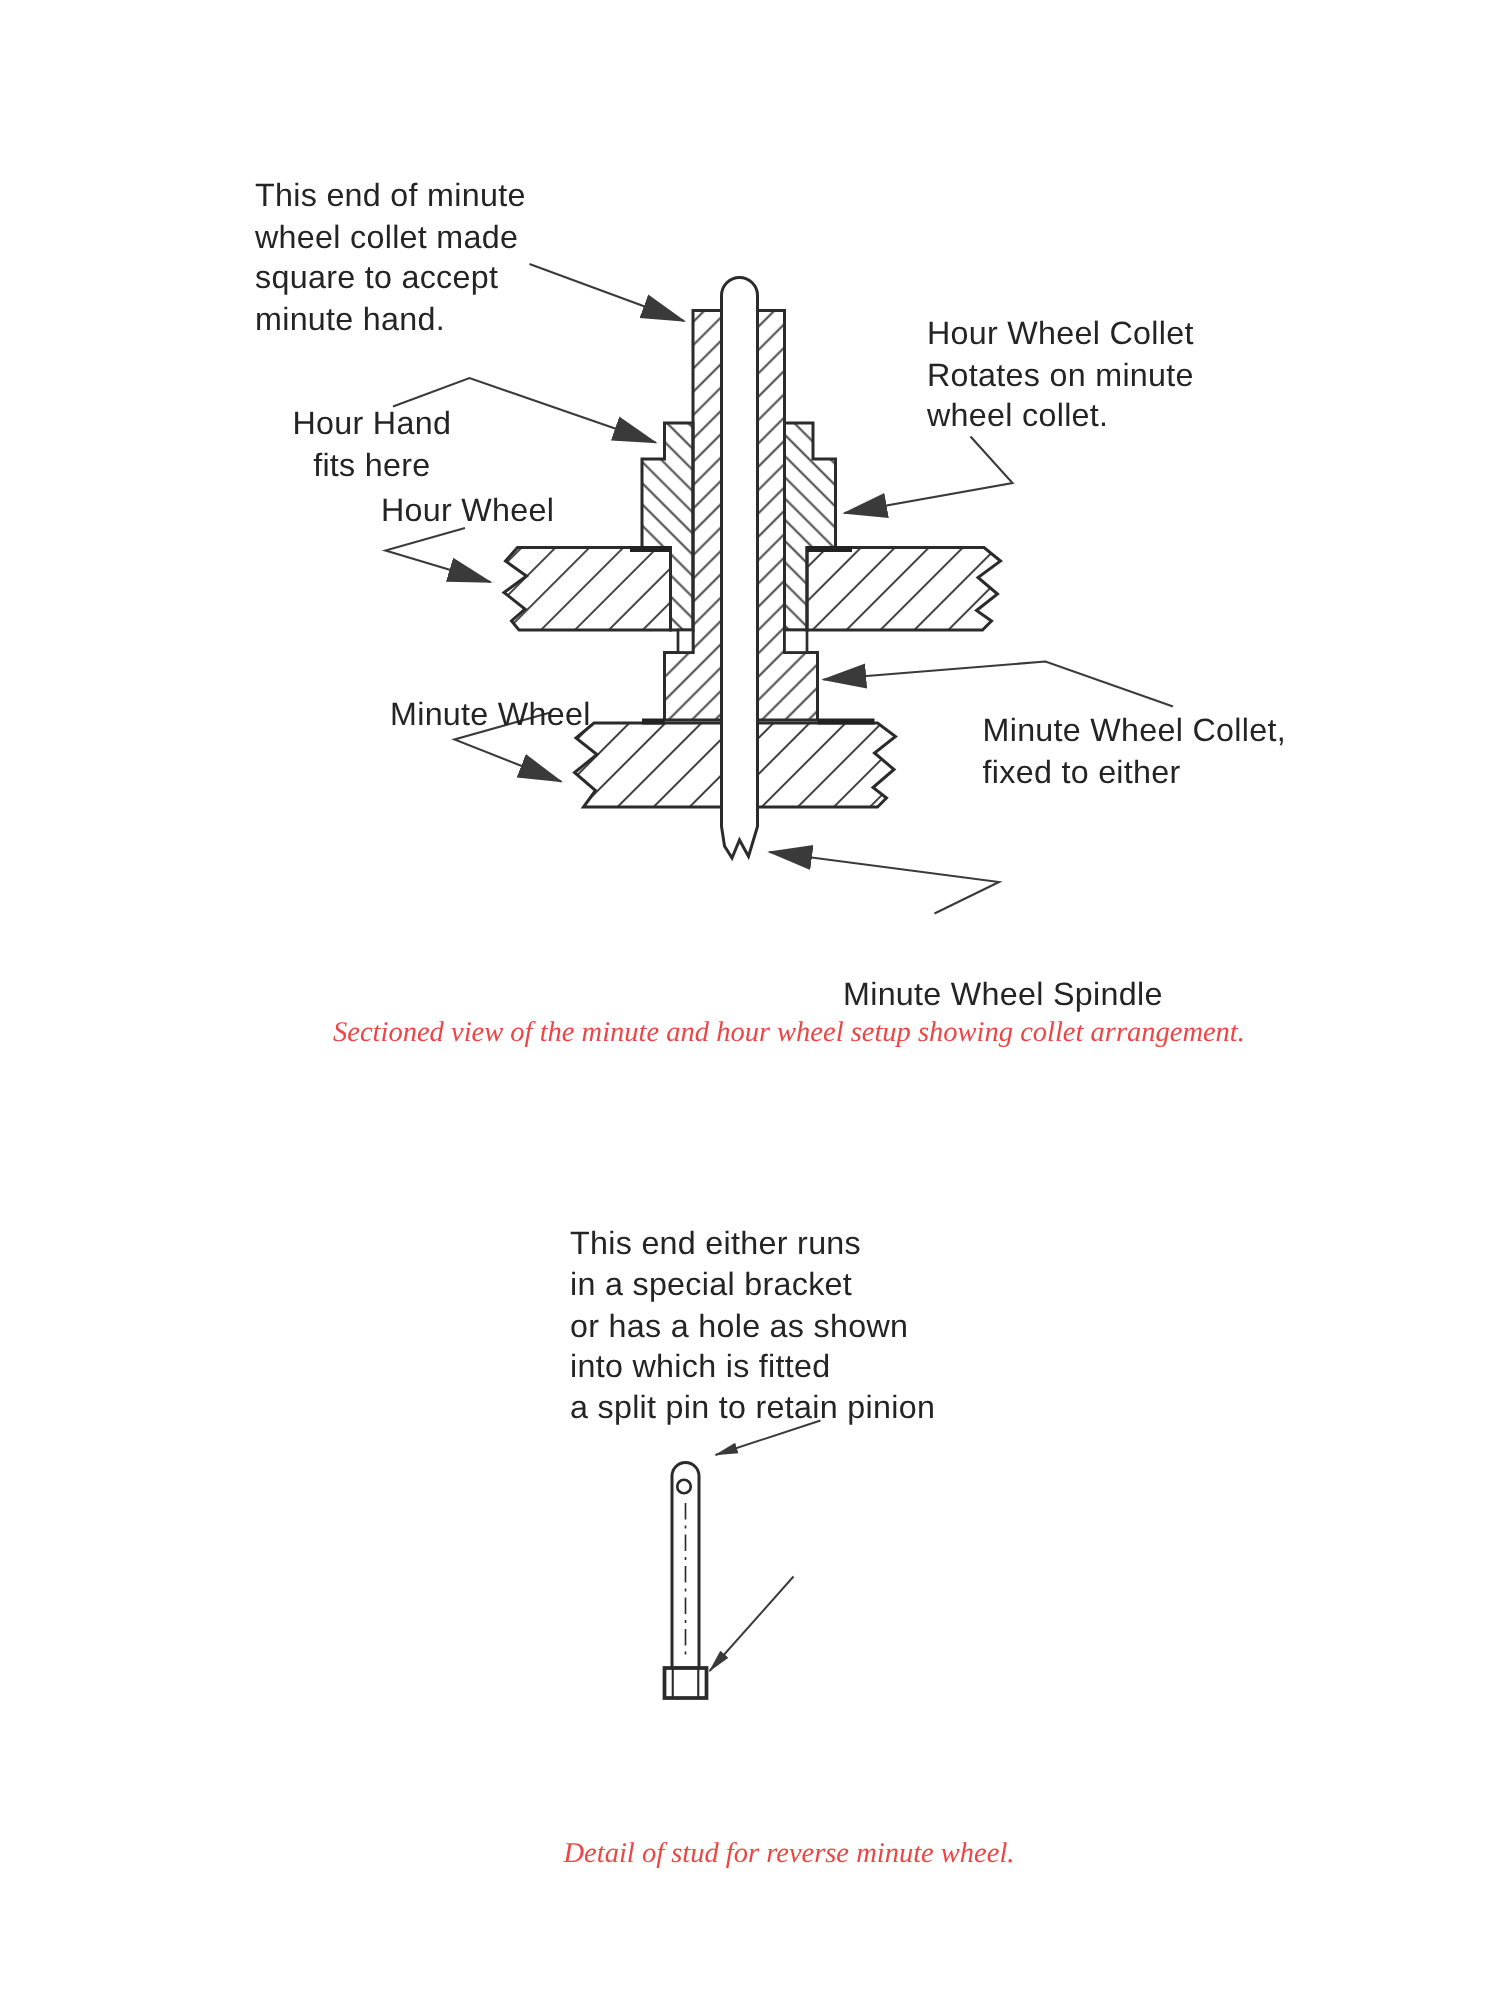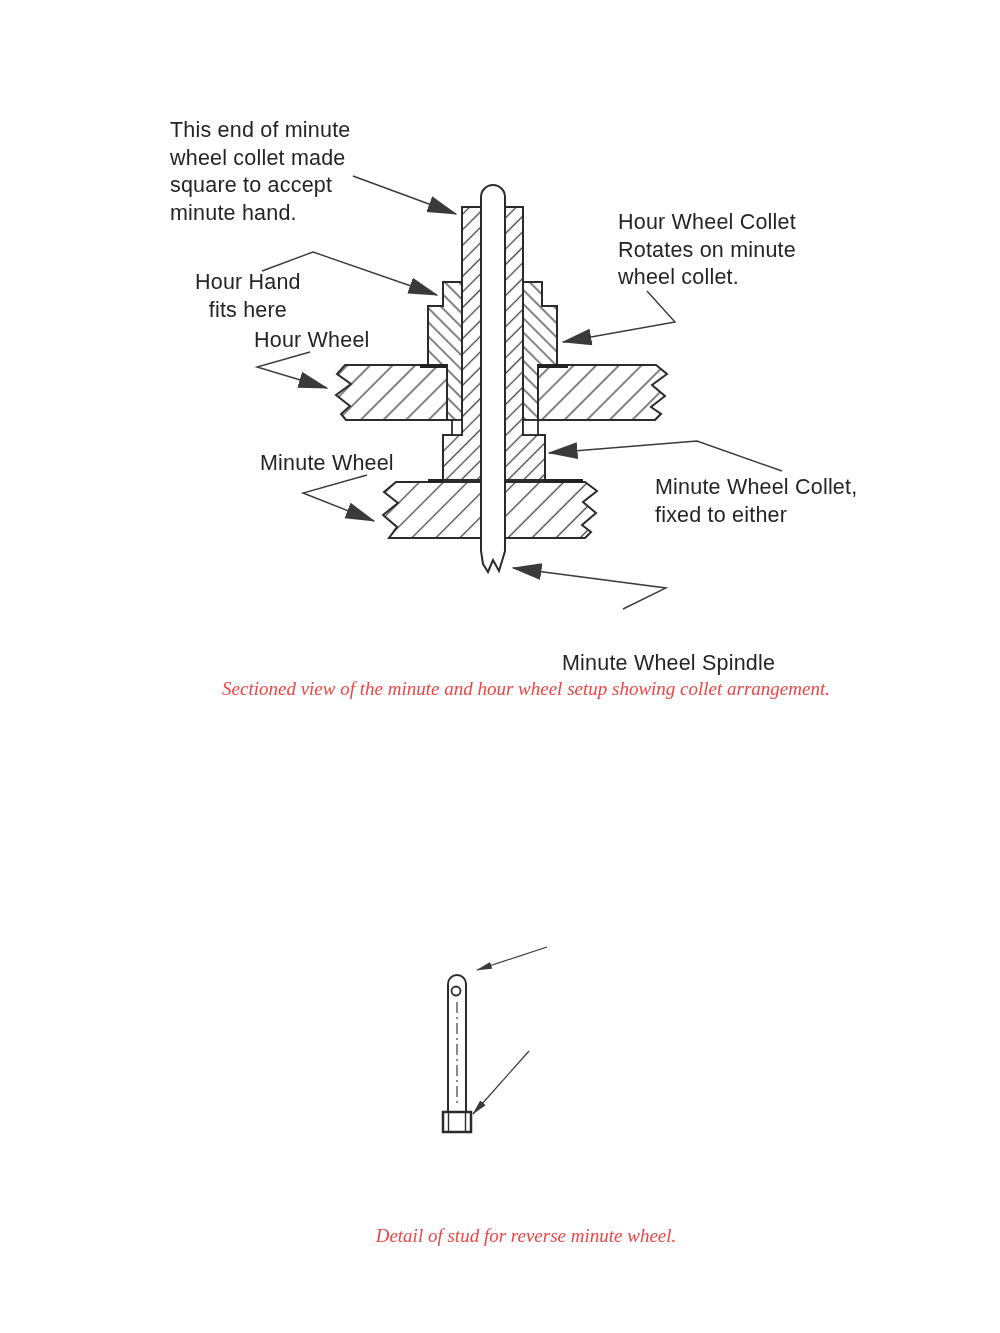--- a/index.html
+++ b/index.html
@@ -15,21 +15,21 @@
   }
   .caption{
     position:absolute;left:51px;width:950px;text-align:center;
     font-family:"Liberation Serif",serif;font-style:italic;
     font-size:19px;line-height:24px;color:#ef4444;white-space:pre-line;
   }
   #lbl-square-end{left:170px;top:117px;}
   #lbl-hour-hand{left:195px;top:269px;text-align:center;}
   #lbl-hour-wheel{left:254px;top:327px;}
   #lbl-hour-wheel-collet{left:618px;top:209px;}
-  #lbl-minute-wheel{left:260px;top:450px;}
+  #lbl-minute-wheel{left:260px;top:463px;}
   #lbl-minute-wheel-collet{left:655px;top:474px;}
   #lbl-minute-wheel-spindle{left:562px;top:614px;margin-top:36px;}
   #lbl-pin-end{left:380px;top:816px;line-height:27.3px;}
   #lbl-thread{left:500px;top:1000px;line-height:26.5px;}
   #caption-fig1{top:677px;}
   #caption-fig2{top:1176px;margin-top:48px;}
   #page-number{
     position:absolute;left:900px;top:1283px;width:77px;text-align:right;
     font-family:"Liberation Serif",serif;font-weight:bold;font-size:27px;color:#111;
   }
@@ -116,17 +116,22 @@
   <div class="lbl" id="lbl-hour-wheel-collet">Hour Wheel Collet
 Rotates on minute
 wheel collet.</div>
   <div class="lbl" id="lbl-minute-wheel">Minute Wheel</div>
   <div class="lbl" id="lbl-minute-wheel-collet">Minute Wheel Collet,
 fixed to either</div>
   <div class="lbl" id="lbl-minute-wheel-spindle">Minute Wheel Spindle</div>
 
   <div class="caption" id="caption-fig1">Sectioned view of the minute and hour wheel setup showing collet arrangement.</div>
 
+  <div class="lbl" id="lbl-pin-end">This end either runs
+in a special bracket
+or has a hole as shown
+into which is fitted
+a split pin to retain pinion</div>
 
   <div class="caption" id="caption-fig2">Detail of stud for reverse minute wheel.</div>
 
   <div id="page-number">69</div>
 </div>
 
 </body></html>

